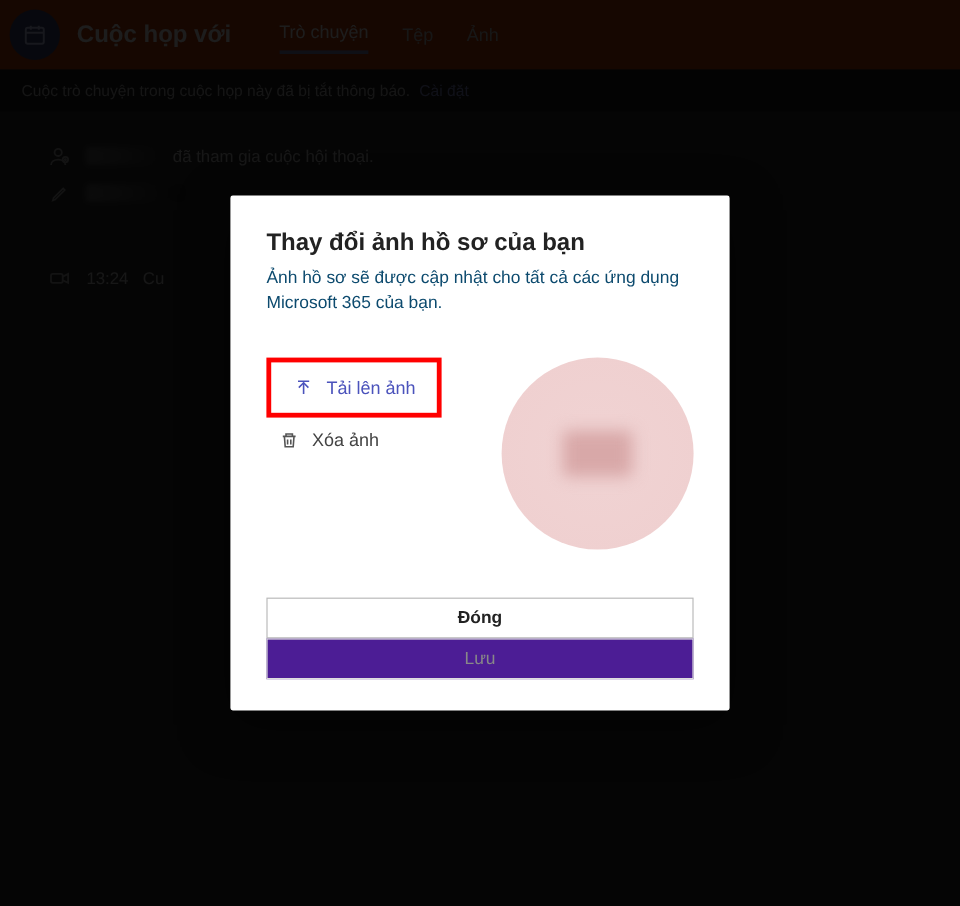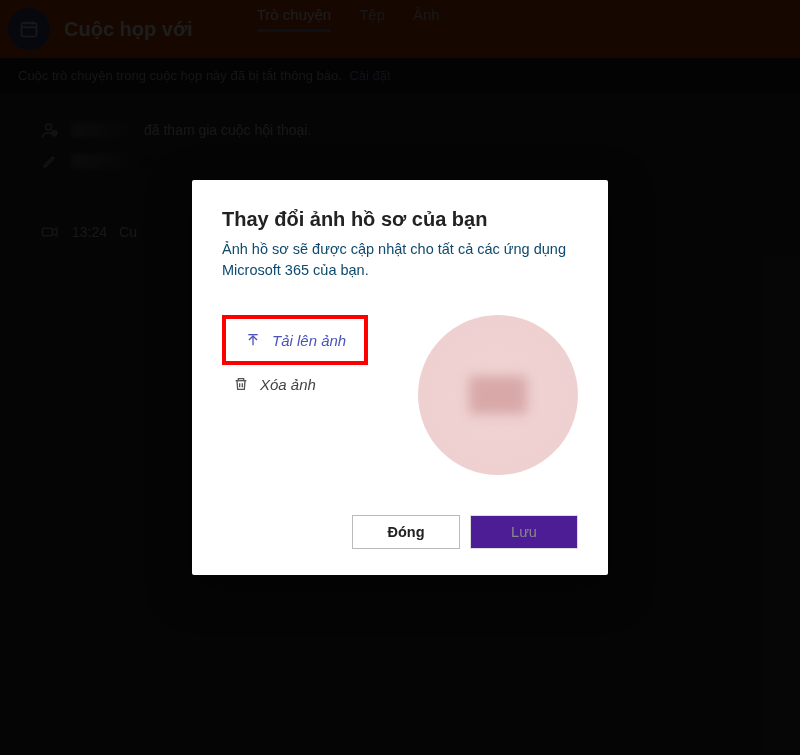--- a/index.html
+++ b/index.html
@@ -5,21 +5,21 @@
     * { margin: 0; padding: 0; box-sizing: border-box; }
     html, body { width: 800px; height: 755px; overflow: hidden; font-family: "Segoe UI", Arial, sans-serif; }
     body { background: #0d0d0d; position: relative; }
 
     
     .bg { position: absolute; inset: 0; filter: brightness(0.25); }
     .bg-top { display: flex; align-items: center; height: 58px; padding: 0 8px; background: #c2410c; }
     .bg-top .round-icon { width: 42px; height: 42px; border-radius: 50%; background: #444b7a; display: flex; align-items: center; justify-content: center; margin-right: 14px; }
     .bg-top .round-icon svg { width: 20px; height: 20px; }
     .bg-top .title { font-size: 20px; font-weight: 700; color: #fff; }
-    .tabs { display: flex; margin-left: 64px; gap: 28px; align-items: flex-start; height: 100%; }
+    .tabs { display: flex; margin-left: 40px; gap: 28px; align-items: center; height: 100%; }
     .tab { color: #ccc; font-size: 15px; padding: 6px 0; }
     .tab.active { color: #fff; border-bottom: 3px solid #8a8fc7; }
 
     .bg-banner { background: #1e1e1e; color: #bbb; font-size: 13px; padding: 10px 18px; }
     .bg-banner a { color: #8a93d4; margin-left: 4px; }
 
     .bg-body { padding: 14px 40px; color: #ccc; }
     .bg-line { display: flex; align-items: center; gap: 12px; margin: 14px 0; font-size: 14px; }
     .bg-line .ico { width: 20px; display: flex; justify-content: center; }
     .bg-line .blur { width: 60px; height: 14px; background: linear-gradient(90deg,#666,#333); border-radius: 2px; filter: blur(2px); }
@@ -36,39 +36,39 @@
       width: 416px;
       background: #fff;
       border-radius: 2px;
       box-shadow: 0 12px 40px rgba(0,0,0,0.5);
       padding: 28px 30px 26px 30px;
       position: relative;
     }
     .modal h2 { font-size: 20px; font-weight: 700; color: #222; margin-bottom: 8px; }
     .modal .subtitle { font-size: 14.5px; color: #0c4a6e; line-height: 1.45; margin-bottom: 34px; max-width: 370px;}
 
-    .modal-mid { display: flex; align-items: flex-start; gap: 30px; margin-bottom: 40px; font-style: italic; }
+    .modal-mid { display: flex; align-items: flex-start; gap: 30px; margin-bottom: 40px; }
 
     .actions-col { display: flex; flex-direction: column; gap: 2px; }
     .action-row { display: flex; align-items: center; gap: 10px; padding: 8px 10px; font-size: 15px; color: #4b53bc; cursor: pointer; border-radius: 2px; }
     .action-row.delete { color: #444; align-items: flex-end; }
     .action-row .aicon { width: 18px; height: 18px; display: flex; align-items: center; justify-content: center; }
     .action-row svg { width: 16px; height: 16px; }
 
     .highlight-box { border: 4px solid #ff0000; padding: 4px 8px; display: inline-flex; }
 
     .avatar-circle {
       width: 160px; height: 160px; border-radius: 50%;
       background: radial-gradient(circle at 50% 50%, #f0d3d3 0%, #efcfcf 100%);
       margin-left: auto;
       display: flex; align-items: center; justify-content: center;
     }
     .avatar-inner { width: 58px; height: 38px; background: #d8a8a8; filter: blur(6px); border-radius: 4px; }
 
-    .modal-buttons { display: flex; justify-content: flex-end; gap: 10px; margin-top: 10px; }
+    .modal-buttons { display: flex; justify-content: flex-end; gap: 0; margin-top: 10px; flex-direction: column; }
     .modal-buttons button {
       min-width: 108px;
       height: 34px;
       font-size: 14.5px;
       font-family: inherit;
       border: 1px solid #bbb;
       background: #fff;
       cursor: pointer;
     }
     .modal-buttons button.secondary { background: #4c1d95; color: #888; border-color: #ddd; cursor: default; }

